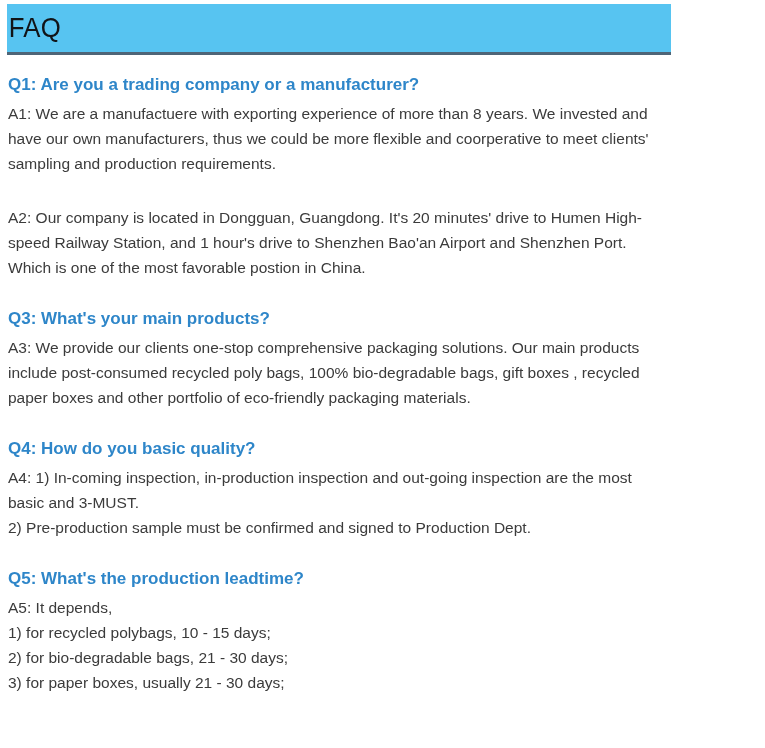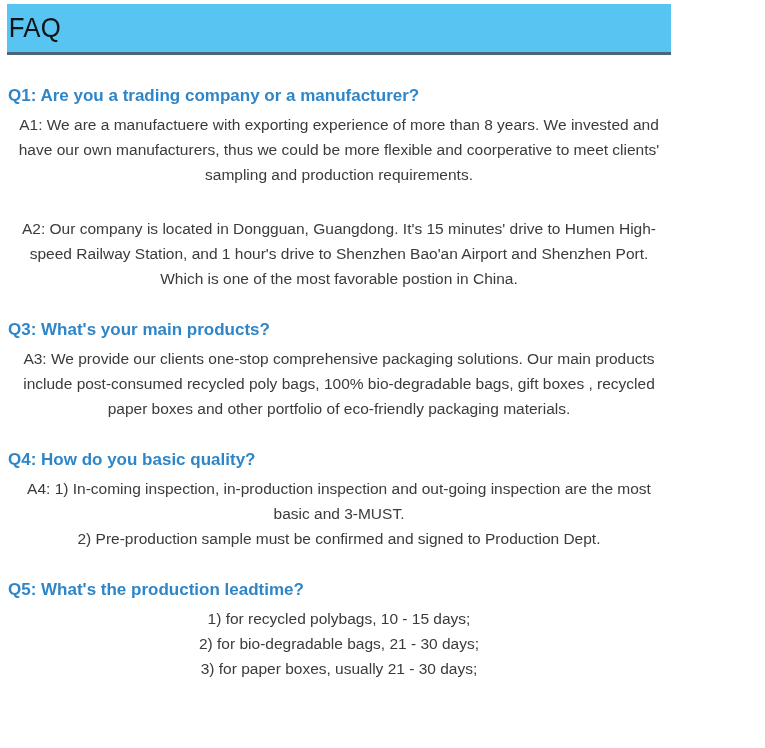--- a/index.html
+++ b/index.html
@@ -29,39 +29,38 @@
     font-weight: 400;
     color: #111417;
     letter-spacing: 0.2px;
     padding-left: 2px;
     line-height: 1;
     transform: scaleX(0.92);
     transform-origin: left center;
   }
   .faq-body {
     margin: 0 8px 0 8px;
-    padding-top: 31px;
+    padding-top: 20px;
   }
   .faq-item + .faq-item {
     margin-top: 29px;
   }
   .faq-question {
     color: #2E86C9;
     font-size: 17px;
     font-weight: 700;
     line-height: 19px;
     margin: 0 0 7px 0;
   }
   .faq-answer p {
     margin: 0;
     color: #3B3B3B;
     font-size: 15.5px;
     line-height: 25px;
     max-width: 745px;
-    text-align: center;
   }
 </style>
 </head>
 <body>
 
 <div class="page">
 
   <div class="faq-header">
     <span class="title">FAQ</span>
   </div>
@@ -70,21 +69,21 @@
 
     <div class="faq-item">
       <h3 class="faq-question">Q1: Are you a trading company or a manufacturer?</h3>
       <div class="faq-answer">
         <p>A1: We are a manufactuere with exporting experience of more than 8 years. We invested and have our own manufacturers, thus we could be more flexible and coorperative to meet clients' sampling and production requirements.</p>
       </div>
     </div>
 
     <div class="faq-item">
       <div class="faq-answer">
-        <p>A2: Our company is located in Dongguan, Guangdong. It's 15 minutes' drive to Humen High-speed Railway Station, and 1 hour's drive to Shenzhen Bao'an Airport and Shenzhen Port. Which is one of the most favorable postion in China.</p>
+        <p>A2: Our company is located in Dongguan, Guangdong. It's 20 minutes' drive to Humen High-speed Railway Station, and 1 hour's drive to Shenzhen Bao'an Airport and Shenzhen Port. Which is one of the most favorable postion in China.</p>
       </div>
     </div>
 
     <div class="faq-item">
       <h3 class="faq-question">Q3: What's your main products?</h3>
       <div class="faq-answer">
         <p>A3: We provide our clients one-stop comprehensive packaging solutions. Our main products include post-consumed recycled poly bags, 100% bio-degradable bags, gift boxes , recycled paper boxes and other portfolio of eco-friendly packaging materials.</p>
       </div>
     </div>
 
@@ -92,20 +91,21 @@
       <h3 class="faq-question">Q4: How do you basic quality?</h3>
       <div class="faq-answer">
         <p>A4: 1) In-coming inspection, in-production inspection and out-going inspection are the most basic and 3-MUST.</p>
         <p>2) Pre-production sample must be confirmed and signed to Production Dept.</p>
       </div>
     </div>
 
     <div class="faq-item">
       <h3 class="faq-question">Q5: What's the production leadtime?</h3>
       <div class="faq-answer">
+        <p>A5: It depends,</p>
         <p>1) for recycled polybags, 10 - 15 days;</p>
         <p>2) for bio-degradable bags, 21 - 30 days;</p>
         <p>3) for paper boxes, usually 21 - 30 days;</p>
 
       </div>
     </div>
 
   </div>
 </div>
 

